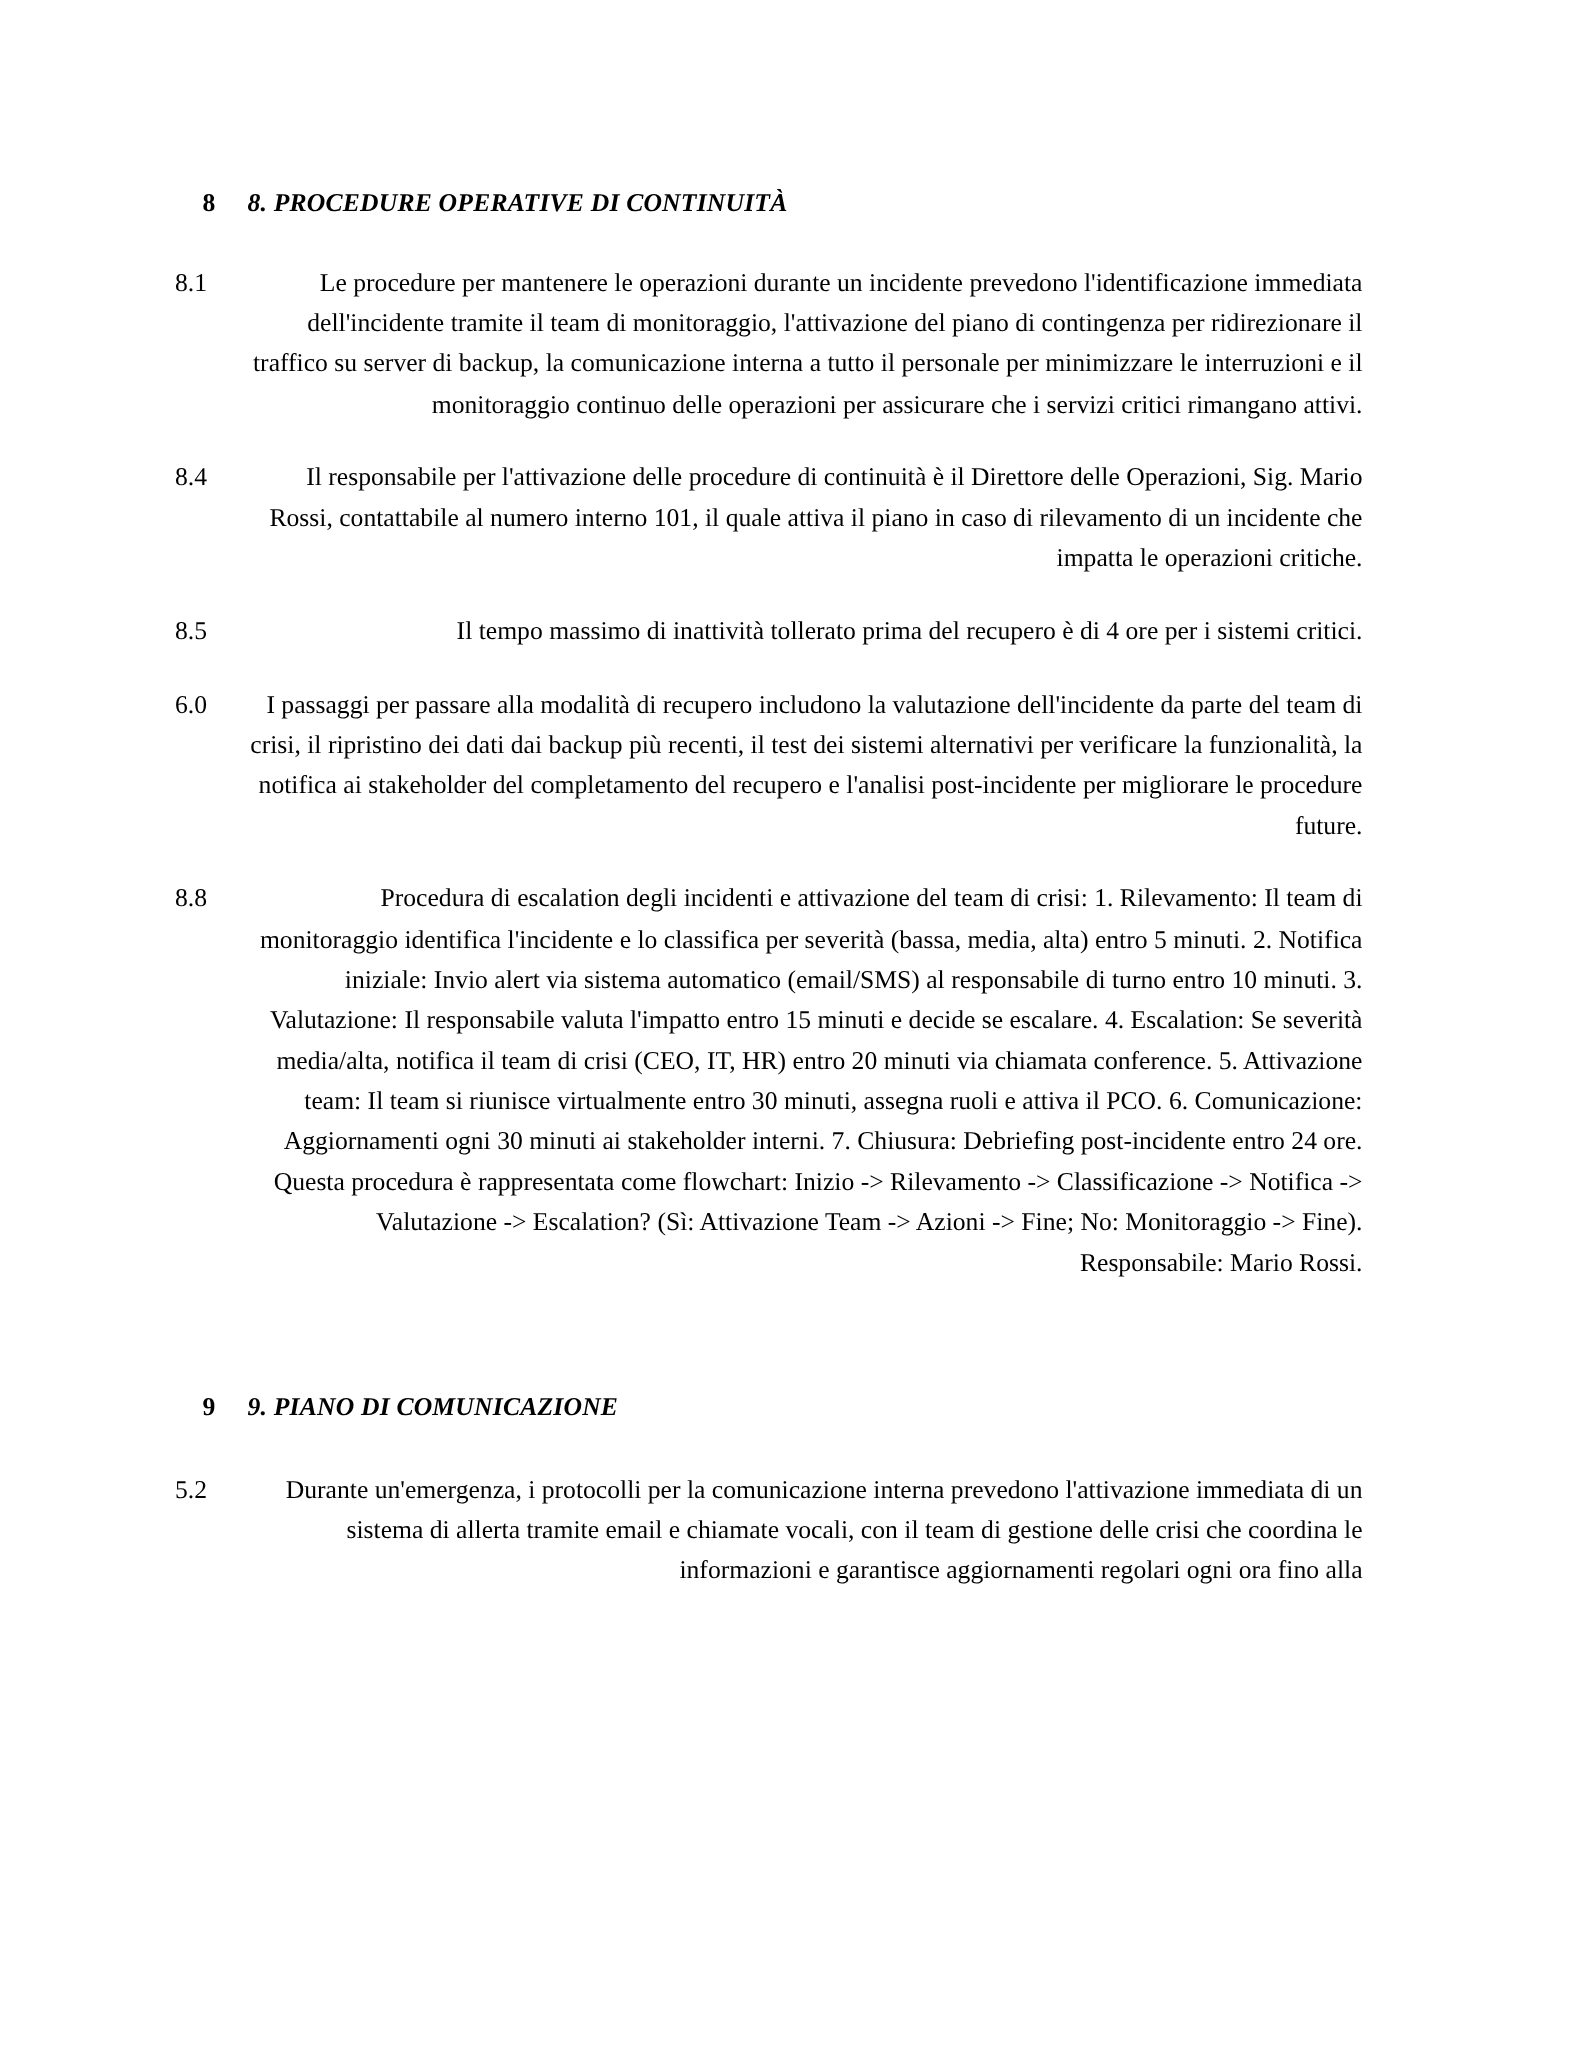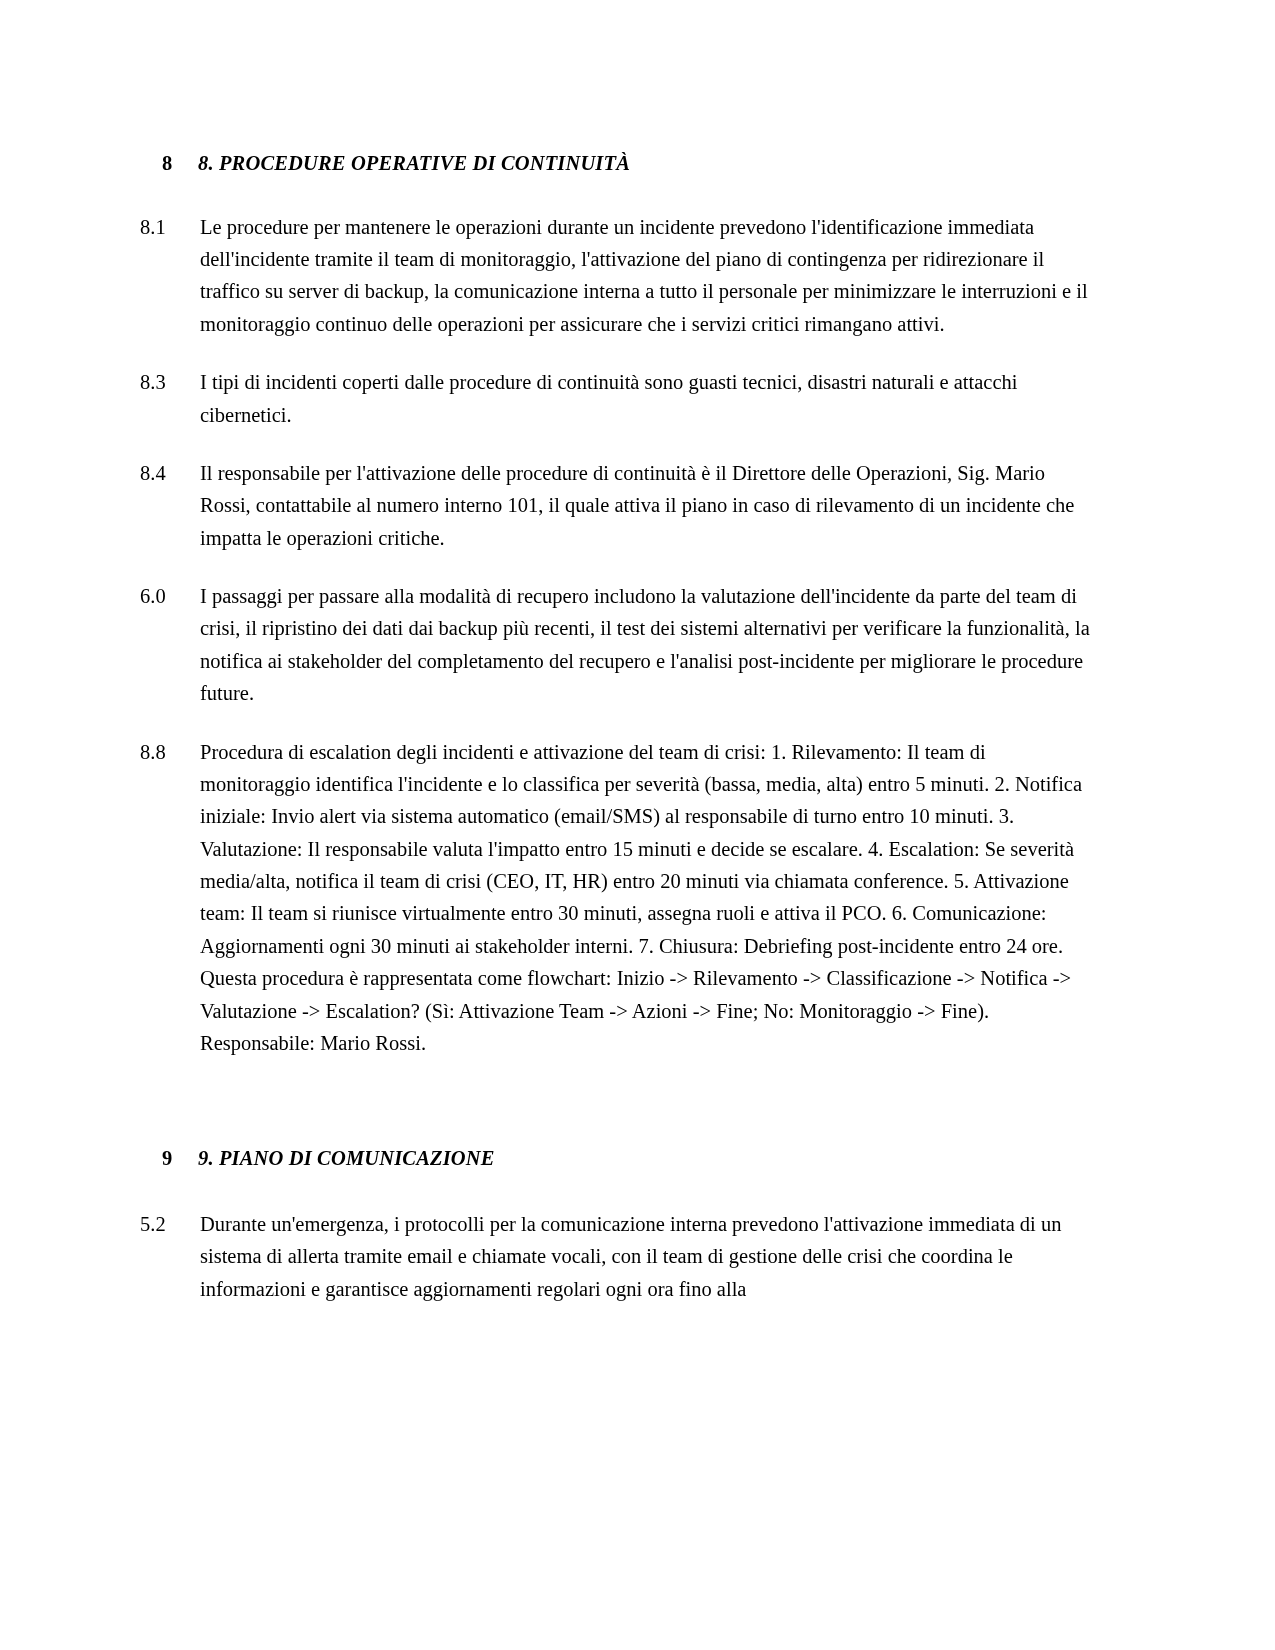--- a/index.html
+++ b/index.html
@@ -62,21 +62,21 @@
     flex: 0 0 auto;
     width: 60px;
     font-size: 20.5px;
     line-height: 1.58;
     text-align: left;
   }
   .clause .body {
     flex: 1 1 auto;
     font-size: 20.5px;
     line-height: 1.58;
-    text-align: left;
+    text-align: right;
     hyphens: none;
   }
   .clause .body b {
     font-weight: bold;
   }
 </style>
 </head>
 <body>
 
 <div class="page">
@@ -85,30 +85,30 @@
     <div class="num">8</div>
     <div class="title">8. PROCEDURE OPERATIVE DI CONTINUITÀ</div>
   </div>
 
   <div class="clause">
     <div class="num">8.1</div>
     <div class="body">Le procedure per mantenere le operazioni durante un incidente prevedono l'identificazione immediata dell'incidente tramite il team di monitoraggio, l'attivazione del piano di contingenza per ridirezionare il traffico su server di backup, la comunicazione interna a tutto il personale per minimizzare le interruzioni e il monitoraggio continuo delle operazioni per assicurare che i servizi critici rimangano attivi.</div>
   </div>
 
 
-  <div class="clause">
-    <div class="num">8.3</div>
-    <div class="body">I tipi di incidenti coperti dalle procedure di continuità sono guasti tecnici, disastri naturali e attacchi cibernetici.</div>
-  </div>
 
   <div class="clause">
     <div class="num">8.4</div>
     <div class="body">Il responsabile per l'attivazione delle procedure di continuità è il Direttore delle Operazioni, Sig. Mario Rossi, contattabile al numero interno 101, il quale attiva il piano in caso di rilevamento di un incidente che impatta le operazioni critiche.</div>
   </div>
 
+  <div class="clause">
+    <div class="num">8.5</div>
+    <div class="body">Il tempo massimo di inattività tollerato prima del recupero è di 4 ore per i sistemi critici.</div>
+  </div>
 
   <div class="clause">
     <div class="num">6.0</div>
     <div class="body">I passaggi per passare alla modalità di recupero includono la valutazione dell'incidente da parte del team di crisi, il ripristino dei dati dai backup più recenti, il test dei sistemi alternativi per verificare la funzionalità, la notifica ai stakeholder del completamento del recupero e l'analisi post-incidente per migliorare le procedure future.</div>
   </div>
 
 
   <div class="clause">
     <div class="num">8.8</div>
     <div class="body">Procedura di escalation degli incidenti e attivazione del team di crisi: 1. Rilevamento: Il team di monitoraggio identifica l'incidente e lo classifica per severità (bassa, media, alta) entro 5 minuti. 2. Notifica iniziale: Invio alert via sistema automatico (email/SMS) al responsabile di turno entro 10 minuti. 3. Valutazione: Il responsabile valuta l'impatto entro 15 minuti e decide se escalare. 4. Escalation: Se severità media/alta, notifica il team di crisi (CEO, IT, HR) entro 20 minuti via chiamata conference. 5. Attivazione team: Il team si riunisce virtualmente entro 30 minuti, assegna ruoli e attiva il PCO. 6. Comunicazione: Aggiornamenti ogni 30 minuti ai stakeholder interni. 7. Chiusura: Debriefing post-incidente entro 24 ore. Questa procedura è rappresentata come flowchart: Inizio -&gt; Rilevamento -&gt; Classificazione -&gt; Notifica -&gt; Valutazione -&gt; Escalation? (Sì: Attivazione Team -&gt; Azioni -&gt; Fine; No: Monitoraggio -&gt; Fine). Responsabile: Mario Rossi.</div>

